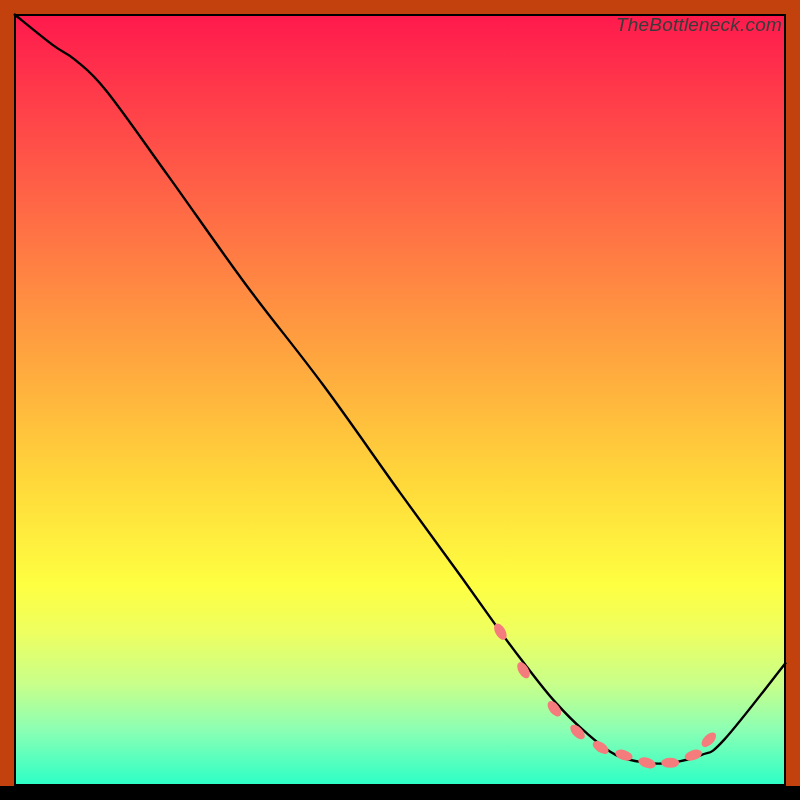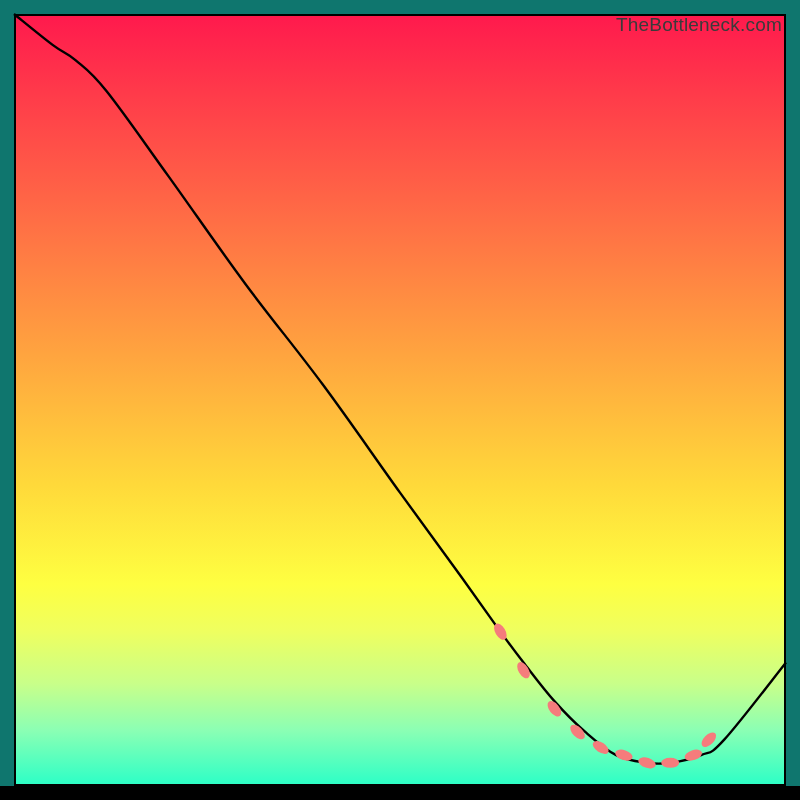--- a/index.html
+++ b/index.html
@@ -8,21 +8,22 @@
     width: 800px;
     height: 800px;
     overflow: hidden;
     font-family: Arial, Helvetica, sans-serif;
     background: #000;
   }
   .frame {
     position: relative;
     width: 800px;
     height: 786px;
-    background: #0f766e;
+    background: #c2410c;
+    font-style: italic;
   }
   .gradient {
     position: absolute;
     left: 14px;
     top: 14px;
     width: 772px;
     height: 772px;
     background: linear-gradient(
       to bottom,
       #ff1a4d 0%,

